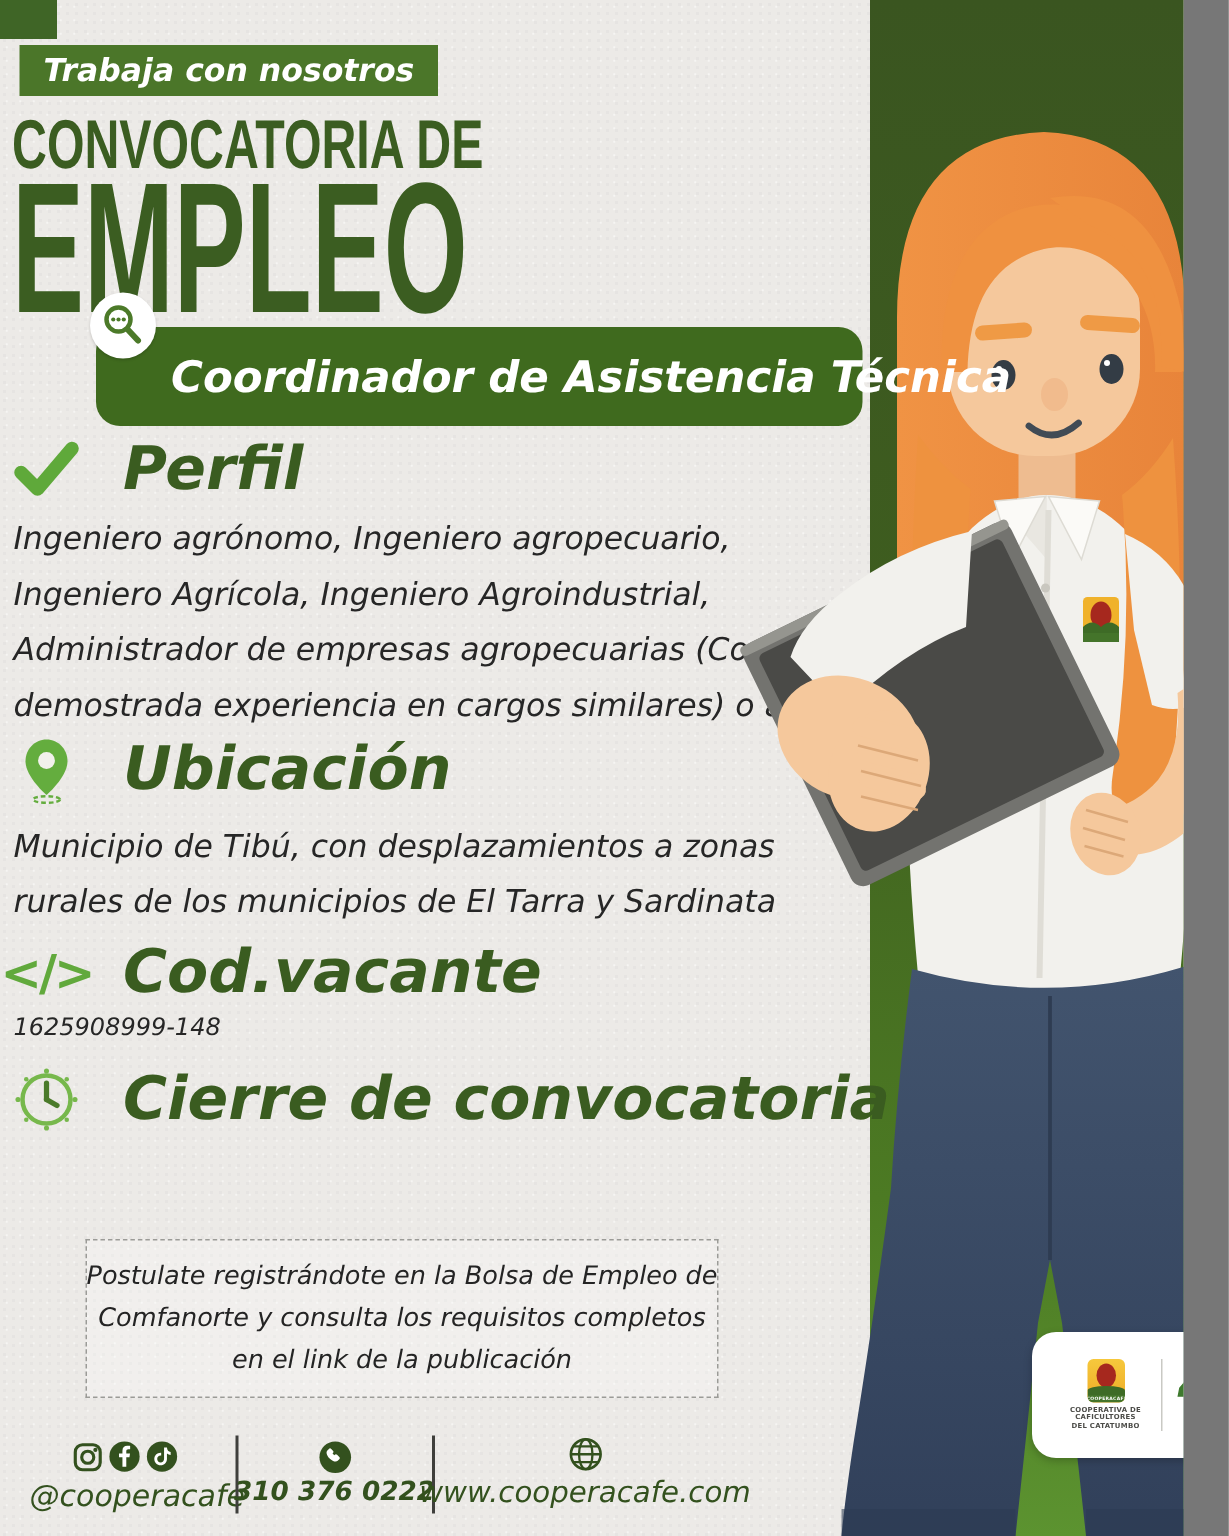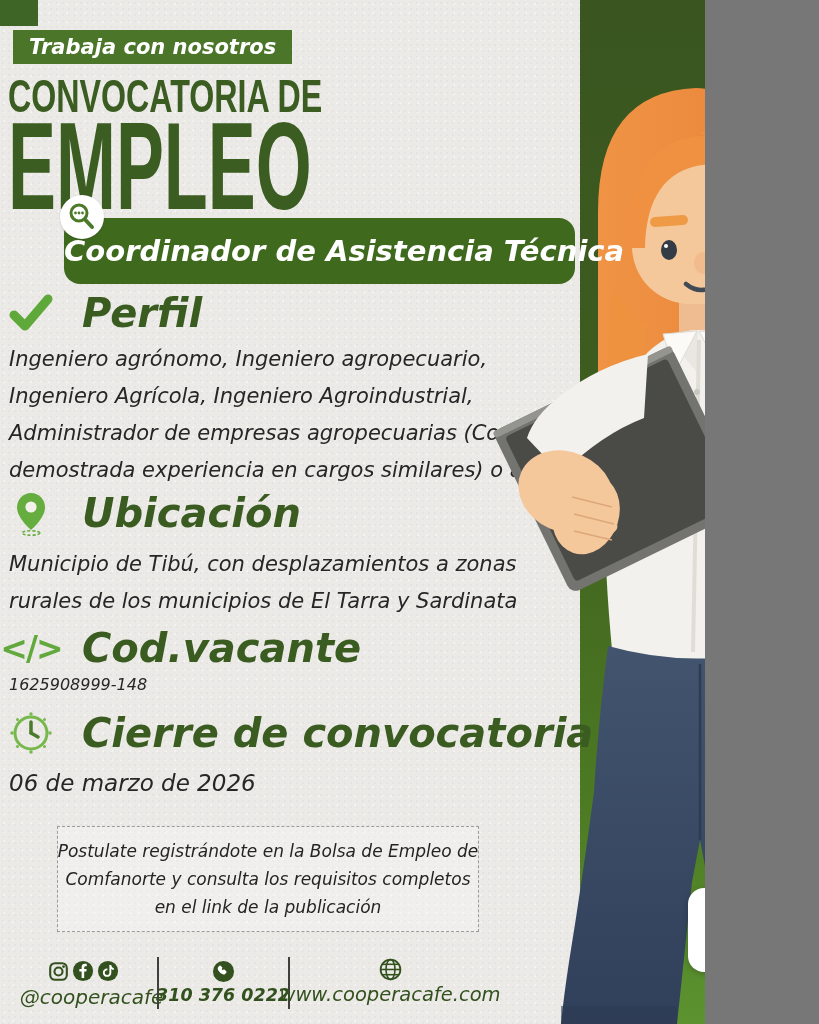--- a/index.html
+++ b/index.html
@@ -1,17 +1,17 @@
 <!DOCTYPE html>
 <html><head>
 <meta charset="utf-8">
 <style>
   html,body{margin:0;padding:0;background:#777;}
   .poster{
-    position:relative;width:705px;height:1024px;overflow:hidden;
+    position:relative;width:789px;height:1024px;overflow:hidden;
     background:#eceae7;
     background-image:radial-gradient(circle, rgba(0,0,0,.022) 1px, transparent 1px),
                      radial-gradient(circle, rgba(255,255,255,.5) 1px, transparent 1px);
     background-size:6px 6px,9px 9px;
     font-family:"DejaVu Sans",sans-serif;
   }
   .abs{position:absolute;}
   
   .green-panel{left:580px;top:0;width:239px;height:1024px;
     background:linear-gradient(180deg,#3a5520 0%,#3e5d1f 40%,#4c7a23 78%,#5c9330 100%);}
@@ -20,21 +20,21 @@
   
   .badge{left:13px;top:30px;height:34px;line-height:34px;padding:0 16px;
     background:#4b7629;color:#fff;font-size:21px;font-weight:bold;font-style:italic;white-space:nowrap;}
   .title1{left:8px;top:73px;font-family:"Liberation Sans",sans-serif;font-weight:bold;
     font-size:46px;line-height:1;color:#3b5d21;transform:scaleX(.70);transform-origin:0 0;white-space:nowrap;}
   .title2{left:8px;top:104px;font-family:"Liberation Sans",sans-serif;font-weight:bold;
     font-size:124px;line-height:1;color:#3b5d21;transform:scaleX(.58);transform-origin:0 0;white-space:nowrap;}
   .search-bubble{left:60px;top:195px;width:44px;height:44px;border-radius:50%;background:#fff;
     box-shadow:0 1px 2px rgba(0,0,0,.18);display:flex;align-items:center;justify-content:center;z-index:4;}
   .pill{left:64px;top:218px;width:511px;height:66px;border-radius:16px;background:#3f6a1e;
-    display:flex;align-items:center;box-sizing:border-box;z-index:3;}
+    display:flex;align-items:center;padding-left:50px;box-sizing:border-box;z-index:3;}
   .pill span{color:#fff;font-size:29px;font-weight:bold;font-style:italic;white-space:nowrap;}
   
   .sec-head{display:flex;align-items:center;gap:28px;}
   .sec-head .label{color:#3a5c20;font-size:40px;font-weight:bold;font-style:italic;white-space:nowrap;}
   .icon-box{width:46px;height:46px;display:flex;align-items:center;justify-content:center;flex:0 0 auto;}
   .code-glyph{color:#61a93c;font-size:33px;font-weight:bold;letter-spacing:-2px;white-space:nowrap;}
   .bodytext{color:#262626;font-size:21px;font-style:italic;line-height:37px;white-space:nowrap;}
   .h-perfil{left:8px;top:290px;}
   .b-perfil{left:9px;top:341px;}
   .h-ubic{left:8px;top:490px;}
@@ -240,21 +240,20 @@
             <circle cx="42" cy="23" r="1.7"></circle>
           <circle cx="9.5" cy="9.5" r="1.5"></circle>
             <circle cx="36.5" cy="9.5" r="1.5"></circle>
             <circle cx="9.5" cy="36.5" r="1.5"></circle>
             <circle cx="36.5" cy="36.5" r="1.5"></circle>
         </g>
       </svg>
     </span>
     <span class="label">Cierre de convocatoria</span>
   </div>
-  <div class="abs bodytext b-cierre">06 de marzo de 2026</div>
 
   <div class="abs cta-box">
     <div>Postulate registrándote en la Bolsa de Empleo de</div>
     <div>Comfanorte y consulta los requisitos completos</div>
     <div>en el link de la publicación</div>
   </div>
 
   <div class="abs foot-group fg-social">
     <div class="foot-icons">
       <svg width="21" height="21" viewBox="0 0 24 24">

